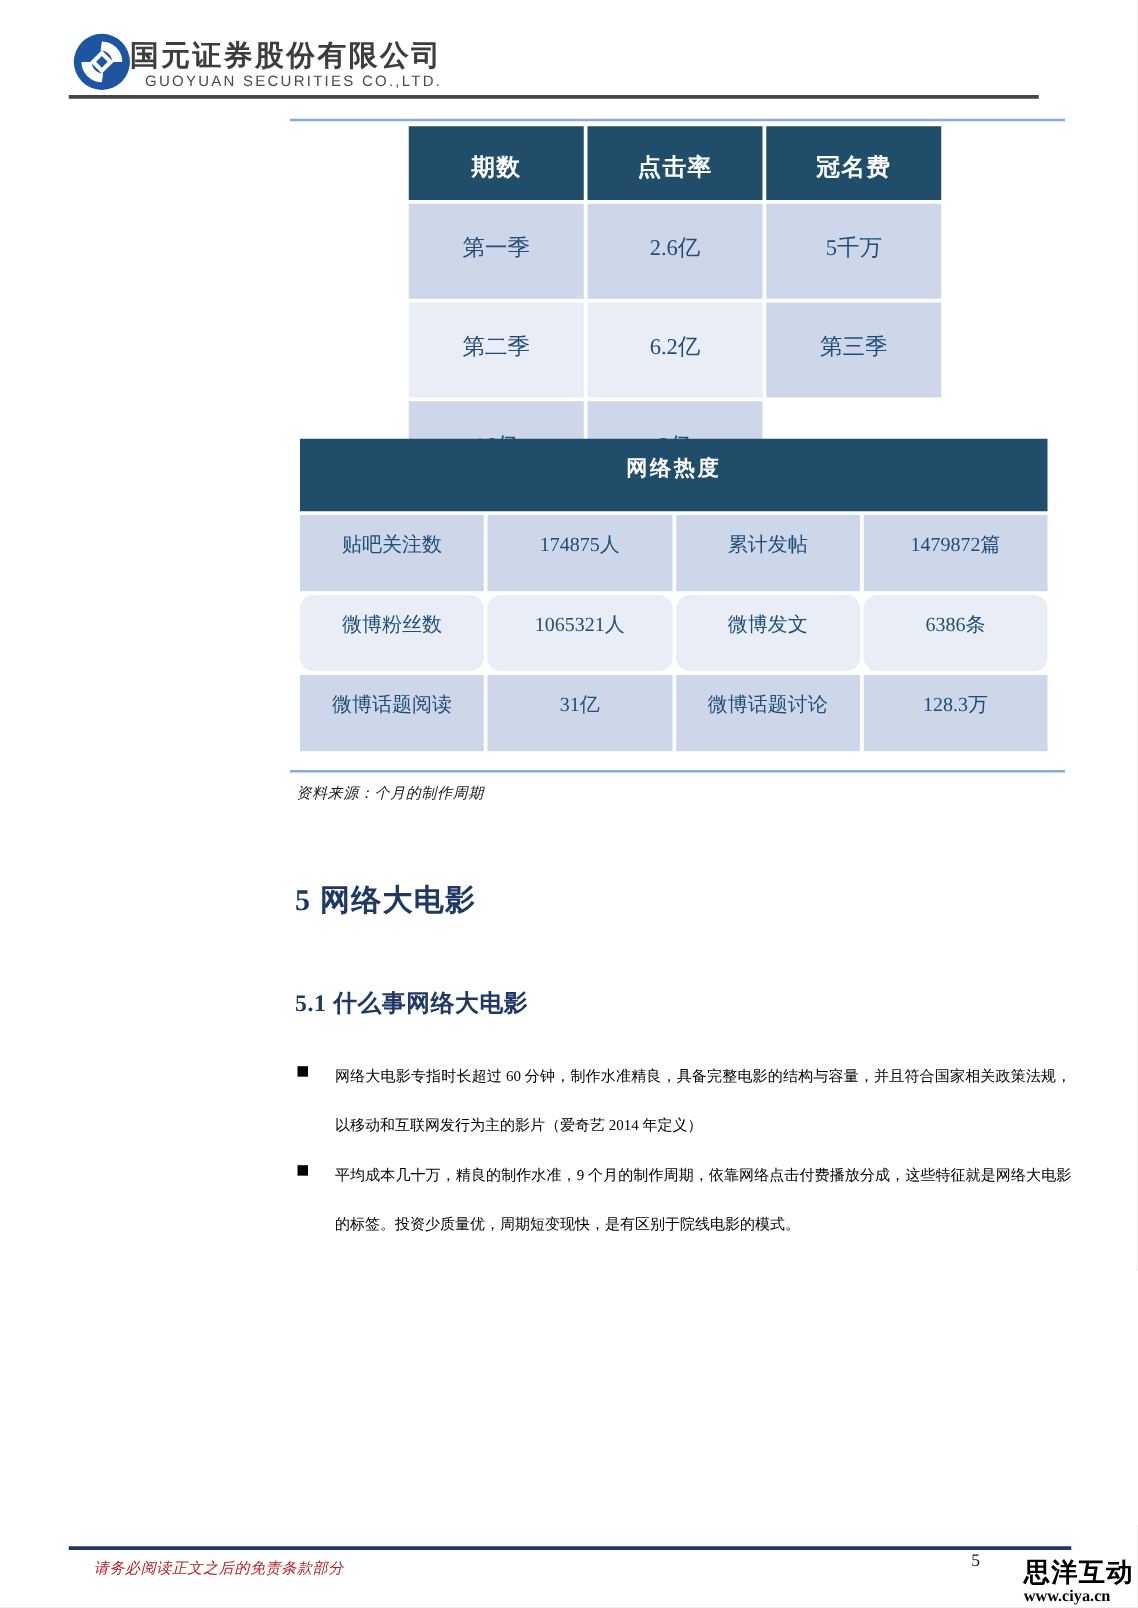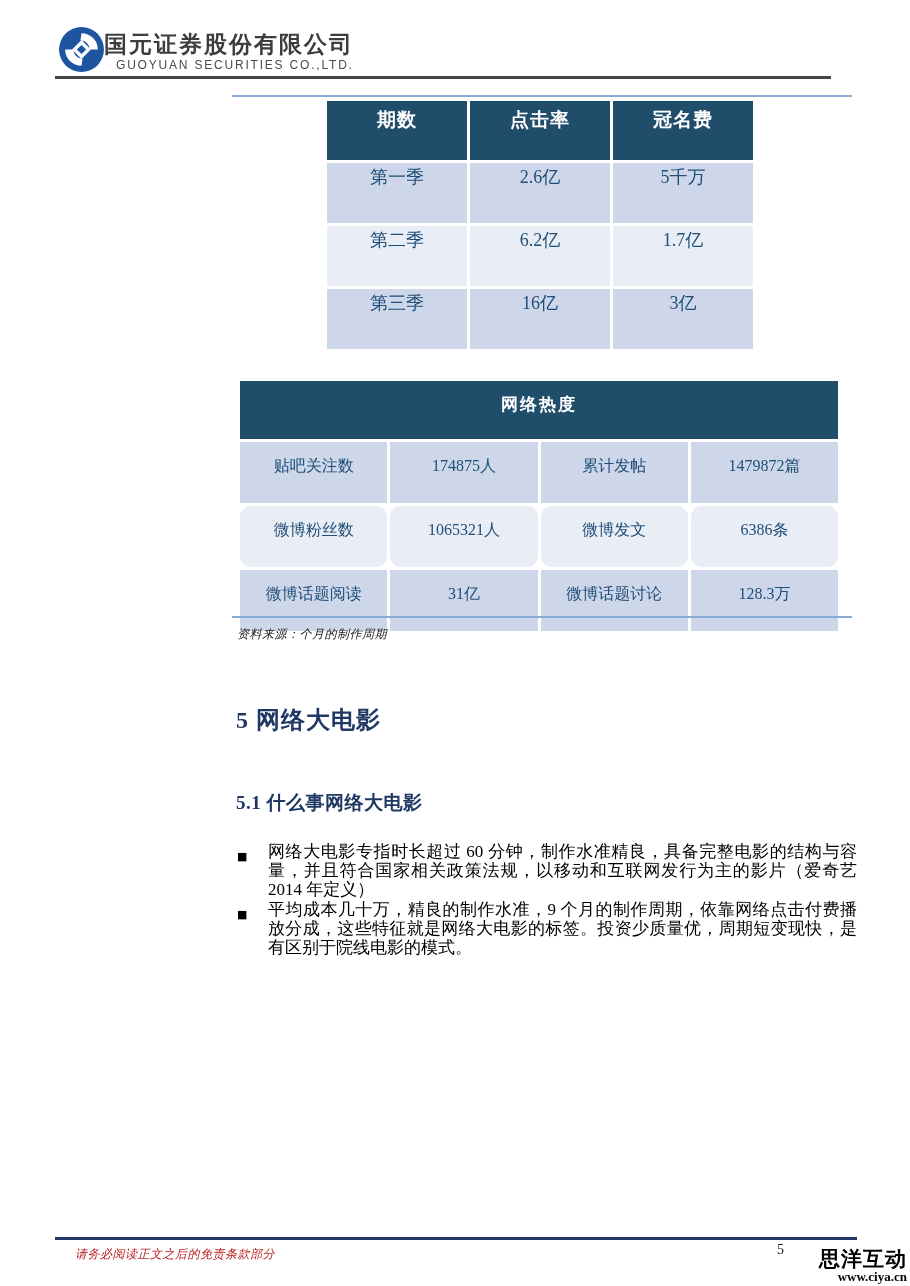--- a/index.html
+++ b/index.html
@@ -28,25 +28,25 @@
   .fig-line.bottom { left:232px; top:616px; width:620px; }
 
   .tbl { position:absolute; display:grid; gap:3px; }
   .tbl .cell {
     text-align:center; color:#1f4e79; background:#cdd7e9;
     box-sizing:border-box;
   }
   .tbl .hdr { background:#204e6a; color:#ffffff; font-weight:bold; }
 
   .t1 { left:327px; top:101px; width:426px; grid-template-columns:repeat(3,1fr); }
-  .t1 .hdr  { height:59px; padding-top:6px; font-size:19px; letter-spacing:1px; }
-  .t1 .cell.data { height:60px; padding-top:2px; font-size:18px; }
+  .t1 .hdr  { height:59px; padding-top:20px; font-size:19px; letter-spacing:1px; }
+  .t1 .cell.data { height:76px; padding-top:23px; font-size:18px; }
   .t1 .r2 { background:#e9edf5; }
 
-  .t2 { left:240px; top:381px; width:598px; grid-template-columns:repeat(4,1fr); }
+  .t2 { left:240px; top:351px; width:598px; grid-template-columns:repeat(4,1fr); }
   .t2 .hdr  { grid-column:1 / -1; height:58px; padding-top:12px; font-size:17px; letter-spacing:2px; }
   .t2 .cell.data { height:61px; padding-top:14px; font-size:16px; }
   .t2 .r2 { background:#e9edf5;border-radius:11px; }
 
   .source-note {
     position:absolute; left:237px; top:626px;
     font-style:italic; font-size:12px; color:#1a1a1a; letter-spacing:0.5px;
   }
 
   
@@ -58,33 +58,33 @@
     position:absolute; left:236px; top:790px;
     font-size:19px; font-weight:bold; color:#1f3864; letter-spacing:0.5px;
   }
   .bullets { position:absolute; left:237px; top:842px; width:620px; }
   .bullet-item { display:flex; margin-bottom:1px; }
   .bullet-marker {
     flex:0 0 31px; font-size:11px; line-height:29px; color:#000;
     font-family:"DejaVu Sans",sans-serif;
   }
   .bullet-text {
-    flex:1; font-size:17px; line-height:19px; text-align:justify; color:#000;
+    flex:1; font-size:12px; line-height:39px; text-align:justify; color:#000;
   }
 
   
   .footer-rule { position:absolute; left:55px; top:1237px; width:802px; height:3px; background:#1f3864; }
   .disclaimer {
     position:absolute; left:75px; top:1246px;
     font-style:italic; font-size:12px; color:#b91c1c; letter-spacing:0.5px;
   }
   .page-number { position:absolute; left:777px; top:1242px; font-size:14px; color:#111; }
 
   .watermark {
-    position:absolute; right:3px; bottom:2px; text-align:right;
+    position:absolute; right:3px; bottom:2px; text-align:left;
     font-family:"Liberation Sans","DejaVu Sans",sans-serif; line-height:1.05;
   }
   .wm-line1 {
     font-size:21px; font-weight:bold; color:#000; letter-spacing:1px;
     text-shadow:-1px -1px 0 #fff,1px -1px 0 #fff,-1px 1px 0 #fff,1px 1px 0 #fff;
   }
   .wm-line2 {
     font-size:13px; font-weight:bold; color:#000;
     text-shadow:-1px -1px 0 #fff,1px -1px 0 #fff,-1px 1px 0 #fff,1px 1px 0 #fff;
     font-family:Liberation Serif, serif;
@@ -112,21 +112,20 @@
     <div class="cell hdr">期数</div>
     <div class="cell hdr">点击率</div>
     <div class="cell hdr">冠名费</div>
 
     <div class="cell data r1">第一季</div>
     <div class="cell data r1">2.6亿</div>
     <div class="cell data r1">5千万</div>
 
     <div class="cell data r2">第二季</div>
     <div class="cell data r2">6.2亿</div>
-    <div class="cell data r2">1.7亿</div>
 
     <div class="cell data r3">第三季</div>
     <div class="cell data r3">16亿</div>
     <div class="cell data r3">3亿</div>
   </div>
 
   <div class="tbl t2">
     <div class="cell hdr">网络热度</div>
 
     <div class="cell data r1">贴吧关注数</div>

